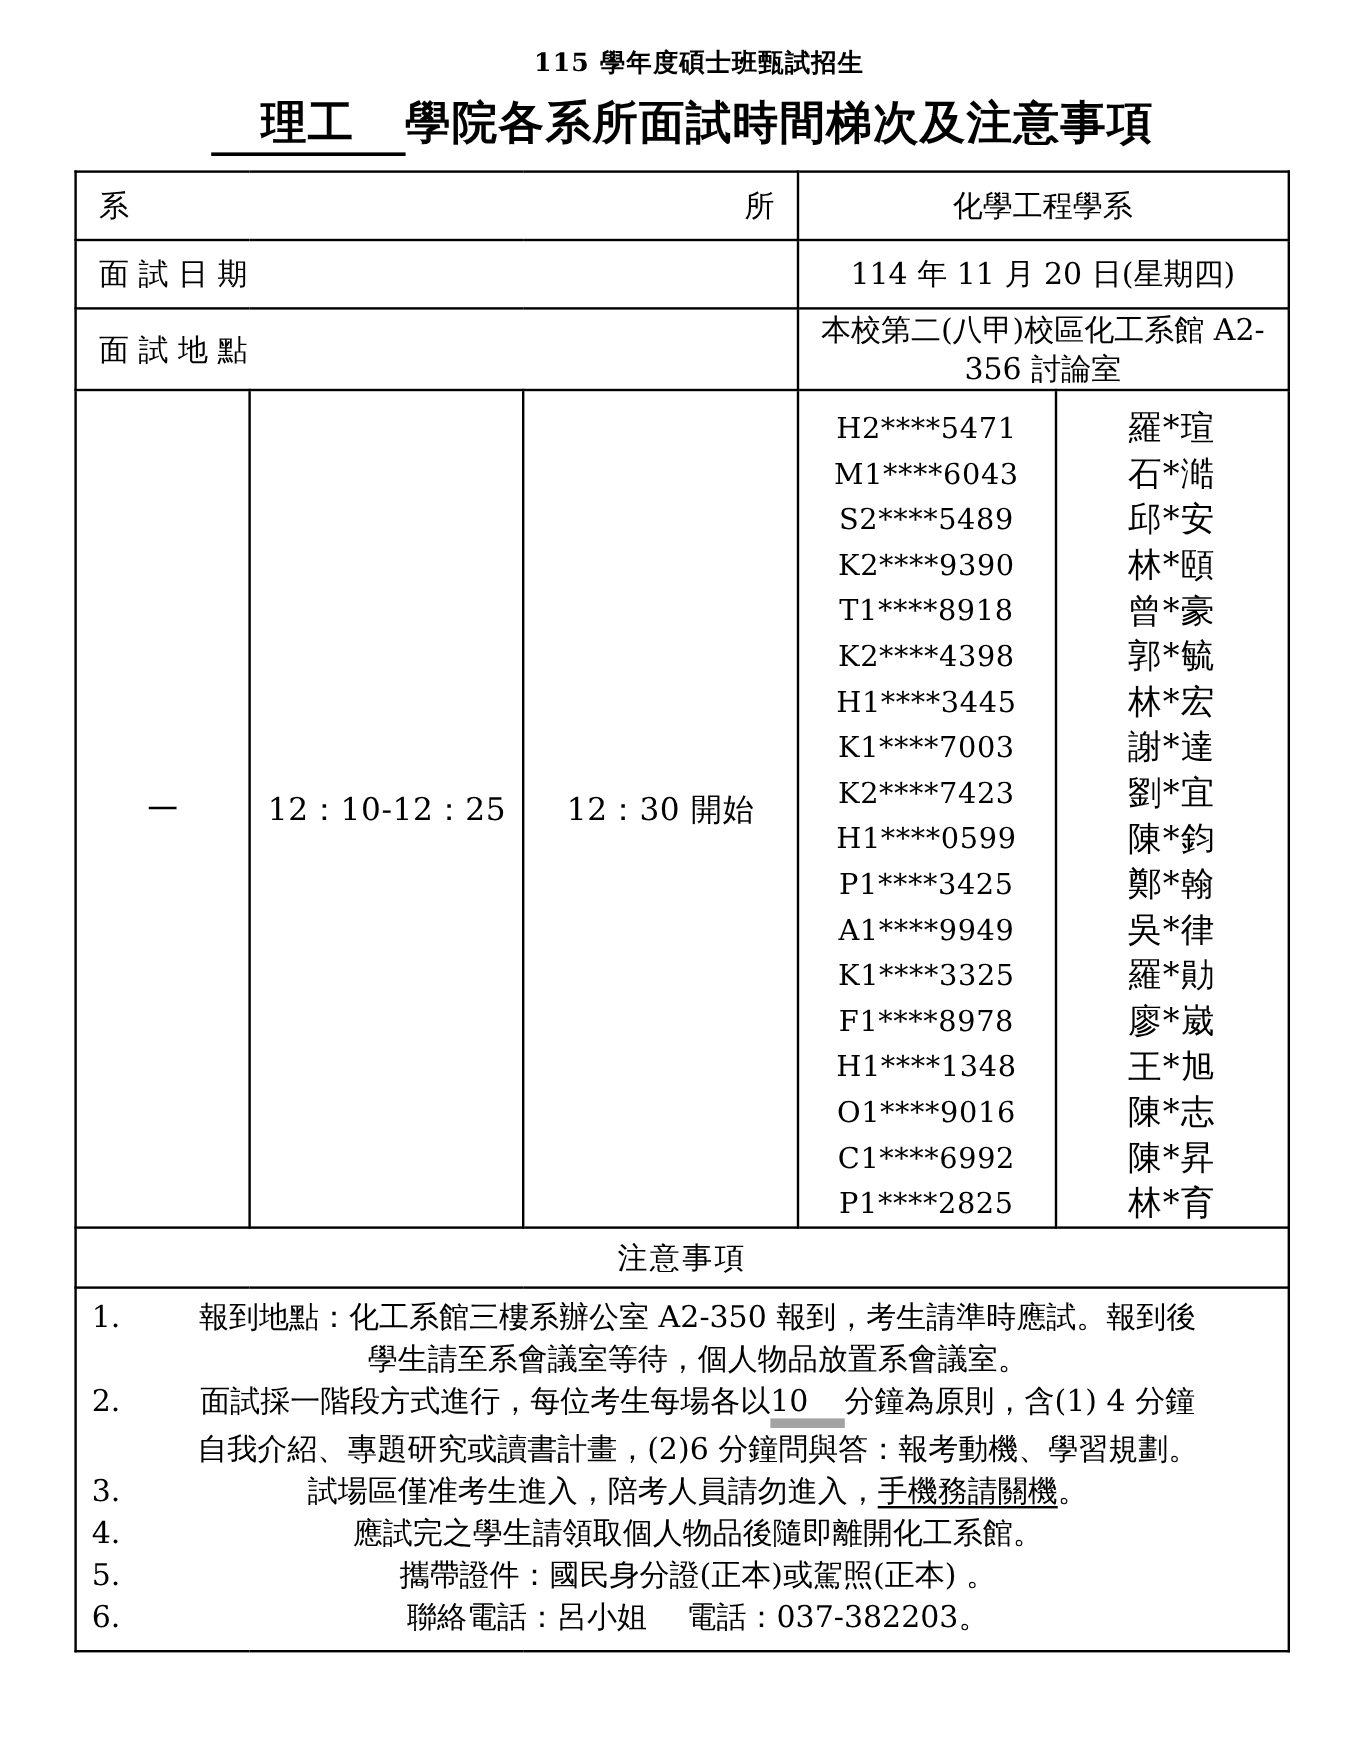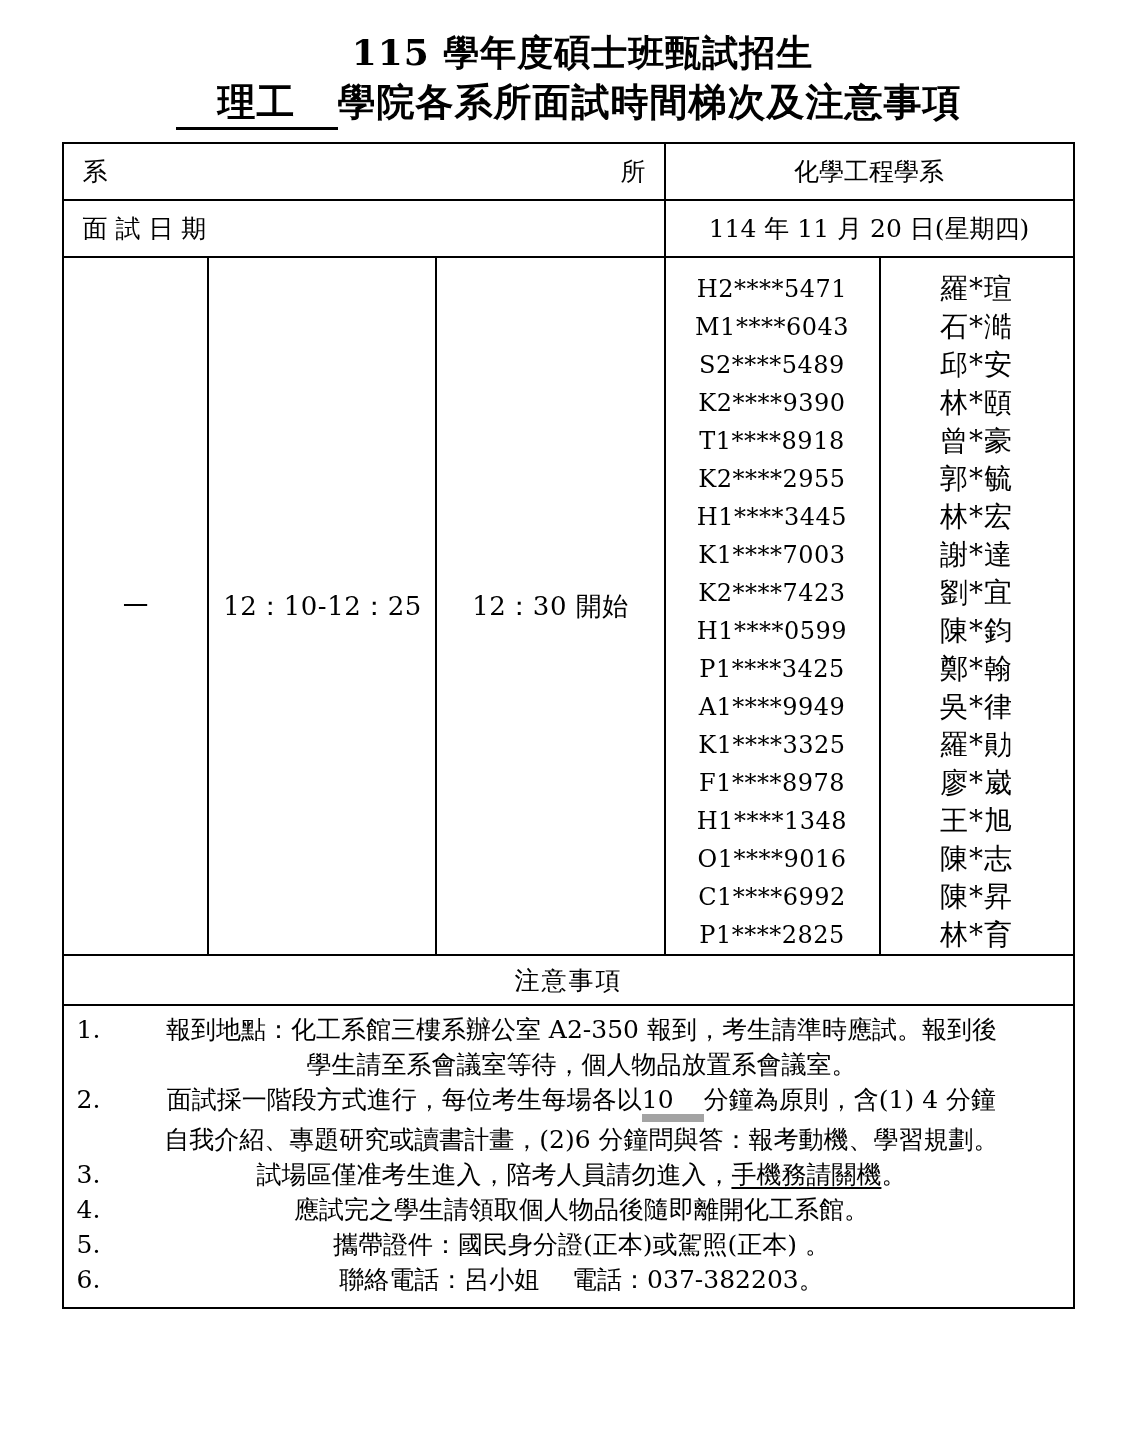--- a/index.html
+++ b/index.html
@@ -21,21 +21,21 @@
     box-sizing: border-box;
     padding: 0;
   }
 
   
   .title-block {
     text-align: center;
     padding-top: 30px;
   }
   .title-line1 {
-    font-size: 36px;
+    font-size: 21px;
     font-weight: 700;
     letter-spacing: 1px;
     line-height: 44px;
     font-family: "DejaVu Serif", "Liberation Serif", serif;
     padding-left: 28px;
   }
   .title-line2 {
     font-size: 38px;
     font-weight: 700;
     line-height: 48px;
@@ -184,34 +184,38 @@
           </div>
         </td>
         <td class="val-cell" colspan="2">化學工程學系</td>
       </tr>
 
       <tr>
         <td class="lbl-cell" colspan="3" style="text-align:left">面 試 日 期</td>
         <td class="val-cell" colspan="2">114 年 11 月 20 日(星期四)</td>
       </tr>
 
+      <tr>
+        <td class="lbl-cell" colspan="3" style="text-align:left">面 試 地 點</td>
+        <td class="val-cell" colspan="2">本校第二(八甲)校區化工系館 A2-356 討論室</td>
+      </tr>
 
 
       <tr>
         <td class="body-cell centered">一</td>
         <td class="body-cell centered">12：10-12：25</td>
         <td class="body-cell centered">12：30 開始</td>
         <td class="body-cell">
           <div class="stack-list" id="id-list">
               <div class="idrow">H2****5471</div>
               <div class="idrow">M1****6043</div>
               <div class="idrow">S2****5489</div>
               <div class="idrow">K2****9390</div>
               <div class="idrow">T1****8918</div>
-              <div class="idrow">K2****2955</div>
+              <div class="idrow">K2****4398</div>
               <div class="idrow">H1****3445</div>
               <div class="idrow">K1****7003</div>
               <div class="idrow">K2****7423</div>
               <div class="idrow">H1****0599</div>
               <div class="idrow">P1****3425</div>
               <div class="idrow">A1****9949</div>
               <div class="idrow">K1****3325</div>
               <div class="idrow">F1****8978</div>
               <div class="idrow">H1****1348</div>
               <div class="idrow">O1****9016</div>

